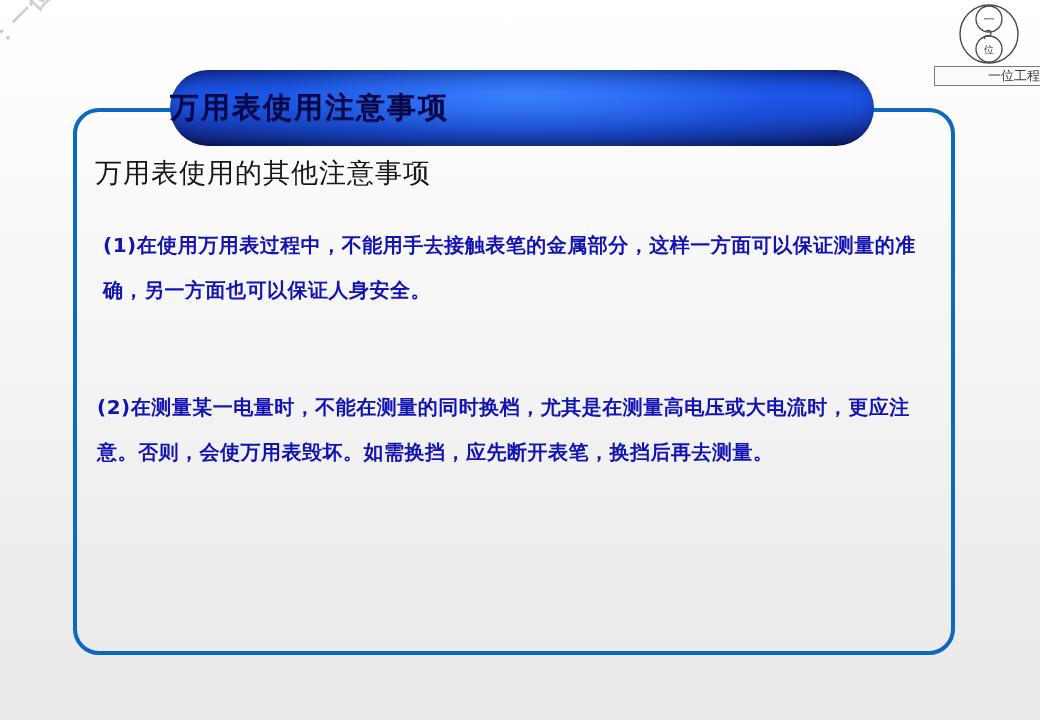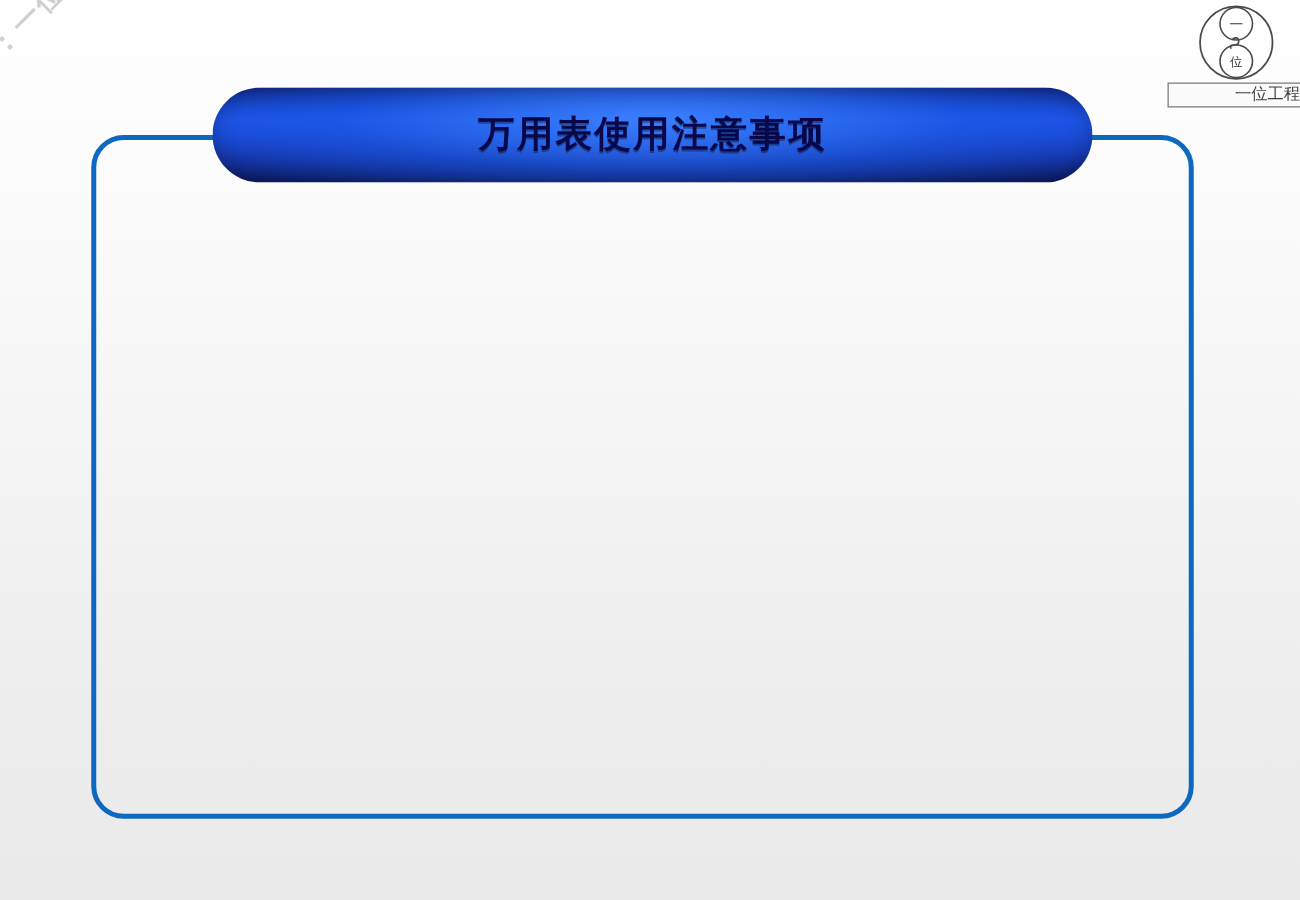--- a/index.html
+++ b/index.html
@@ -100,21 +100,21 @@
         #12309e 9%,
         #1846cf 22%,
         #1d52e8 34%,
         #1b4ad8 48%,
         #173bb8 64%,
         #112a8e 82%,
         #0b1a5e 100%);
     box-shadow: inset 0 0 18px rgba(0,0,0,0.25);
     display: flex;
     align-items: center;
-    justify-content: center;
+    justify-content: flex-start;
   }
   .title-text {
     color: #07074a;
     font-size: 29px;
     font-weight: 700;
     letter-spacing: 2px;
     font-family: "DejaVu Sans", sans-serif;
     text-shadow: 0 1px 0 rgba(0,0,0,0.35);
   }
 
@@ -176,15 +176,20 @@
     </svg>
     <div class="logo-label">一位工程师</div>
   </div>
 
   <div class="frame"></div>
 
   <div class="title-pill">
     <span class="title-text">万用表使用注意事项</span>
   </div>
 
+  <div class="content">
+    <div class="subheading">万用表使用的其他注意事项</div>
+    <p class="para p1">(1)在使用万用表过程中，不能用手去接触表笔的金属部分，这样一方面可以保证测量的准确，另一方面也可以保证人身安全。</p>
+    <p class="para p2">(2)在测量某一电量时，不能在测量的同时换档，尤其是在测量高电压或大电流时，更应注意。否则，会使万用表毁坏。如需换挡，应先断开表笔，换挡后再去测量。</p>
+  </div>
 
 
 </div>
 
 </body></html>

